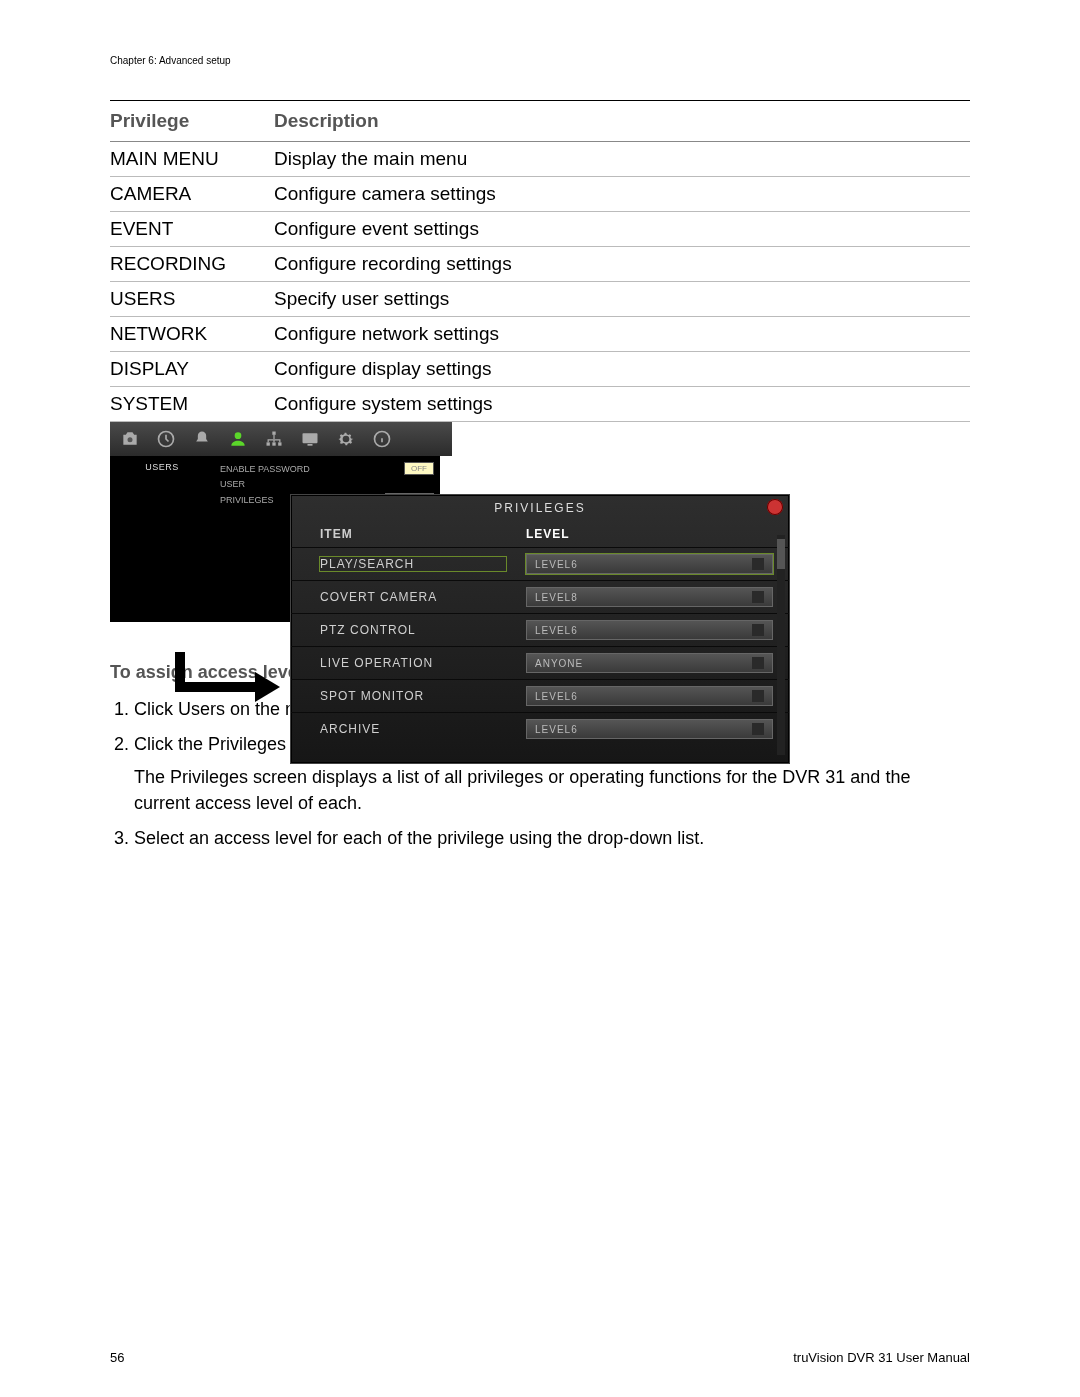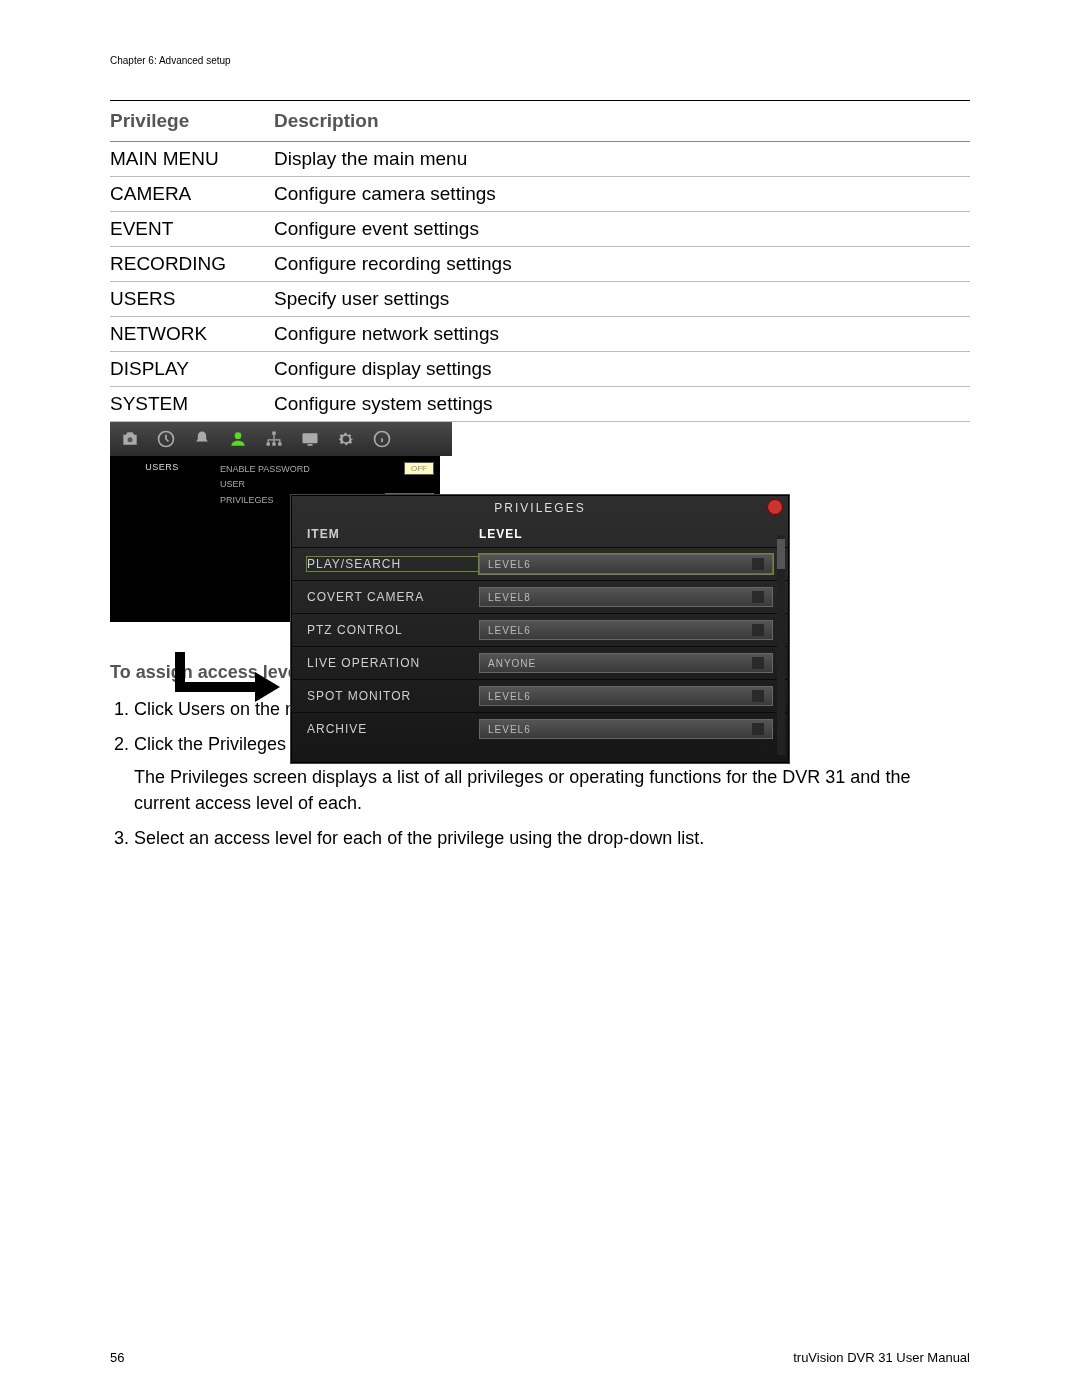--- a/index.html
+++ b/index.html
@@ -158,25 +158,26 @@
     box-shadow: 0 0 0 1px #600 inset;
   }
   .pop-head, .pop-row {
     display: flex;
     padding: 6px 16px;
     align-items: center;
     font-size: 12px;
   }
   .pop-head { color: #fff; font-weight: bold; letter-spacing: 1px; }
   .pop-row { border-top: 1px solid #0a0a0a; }
-  .col-item { width: 172px; color: #cfcfcf; letter-spacing: 1px; }
+  .col-item { width: 186px; color: #cfcfcf; letter-spacing: 1px; margin-left: 13px; }
   .col-level {
     flex: 1;
     display: flex;
     align-items: center;
+    margin-left: 20px;
   }
   .lvlselect {
     flex: 1;
     background: linear-gradient(#555,#3a3a3a);
     color: #bbb;
     padding: 3px 8px;
     font-size: 10px;
     letter-spacing: 1px;
     border: 1px solid #666;
     display: flex;

